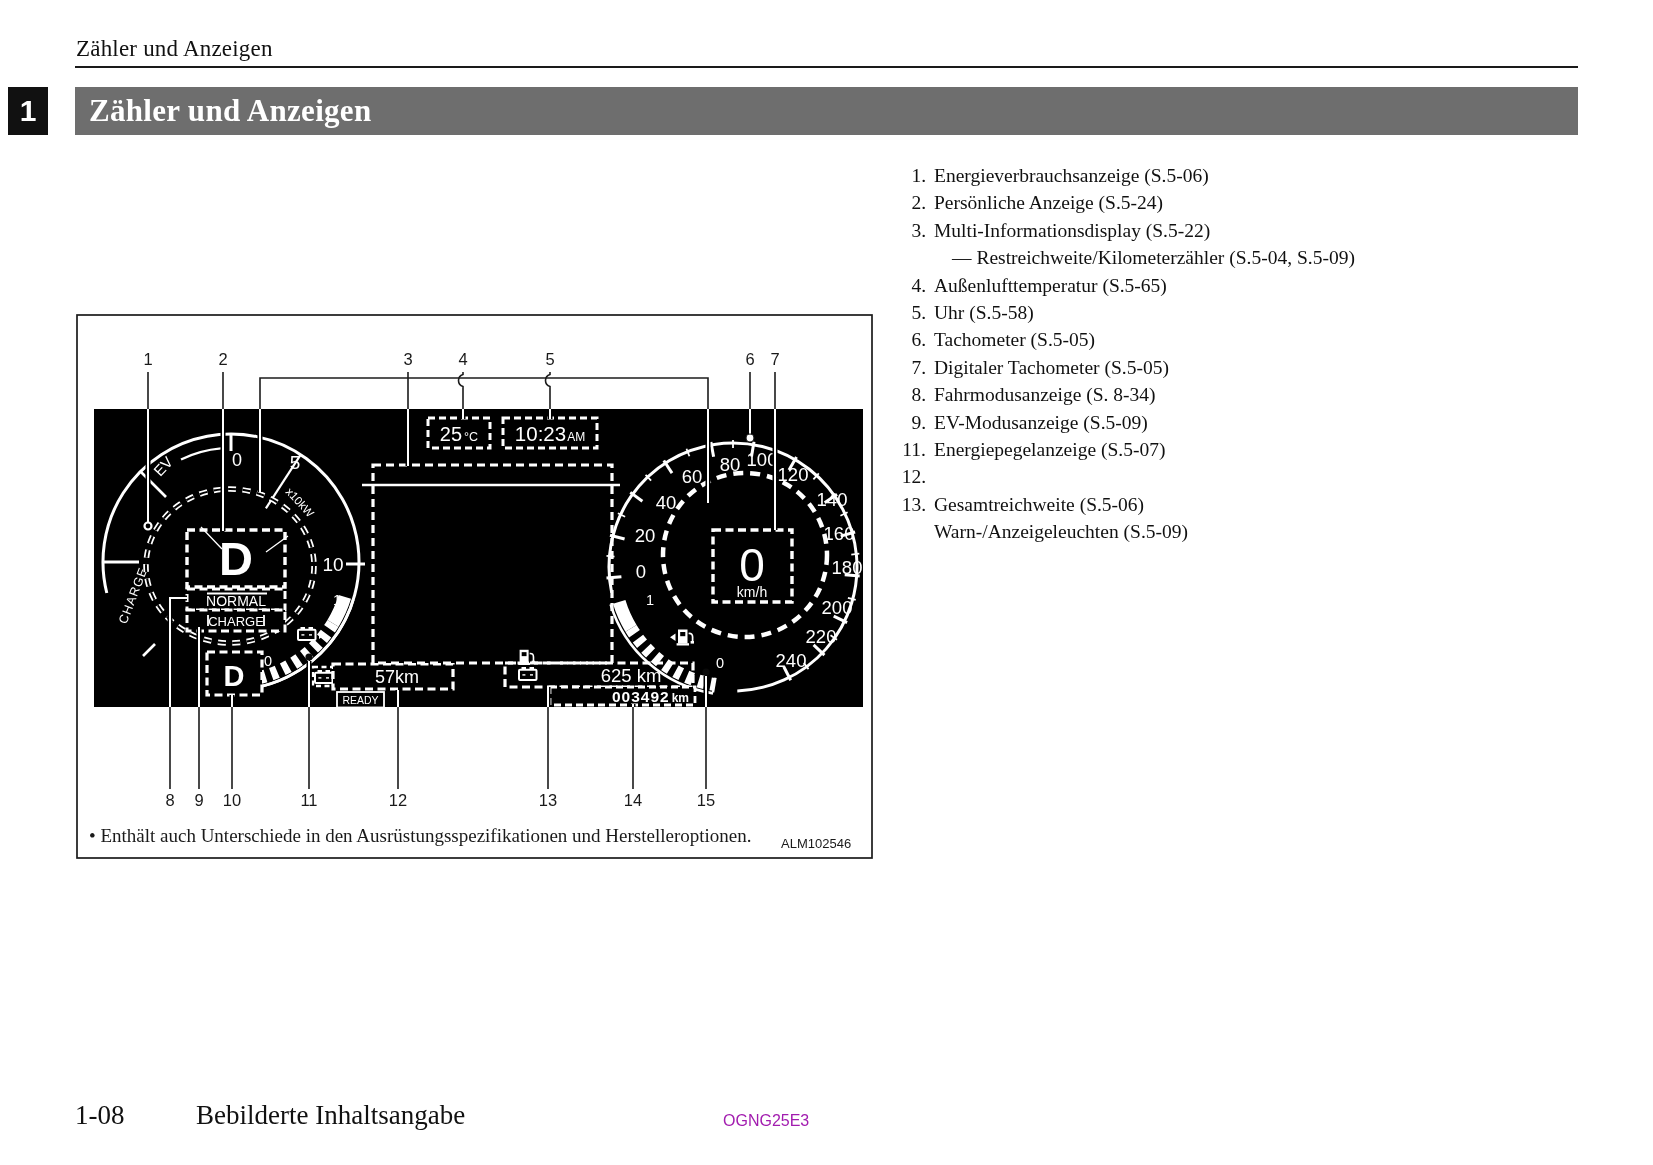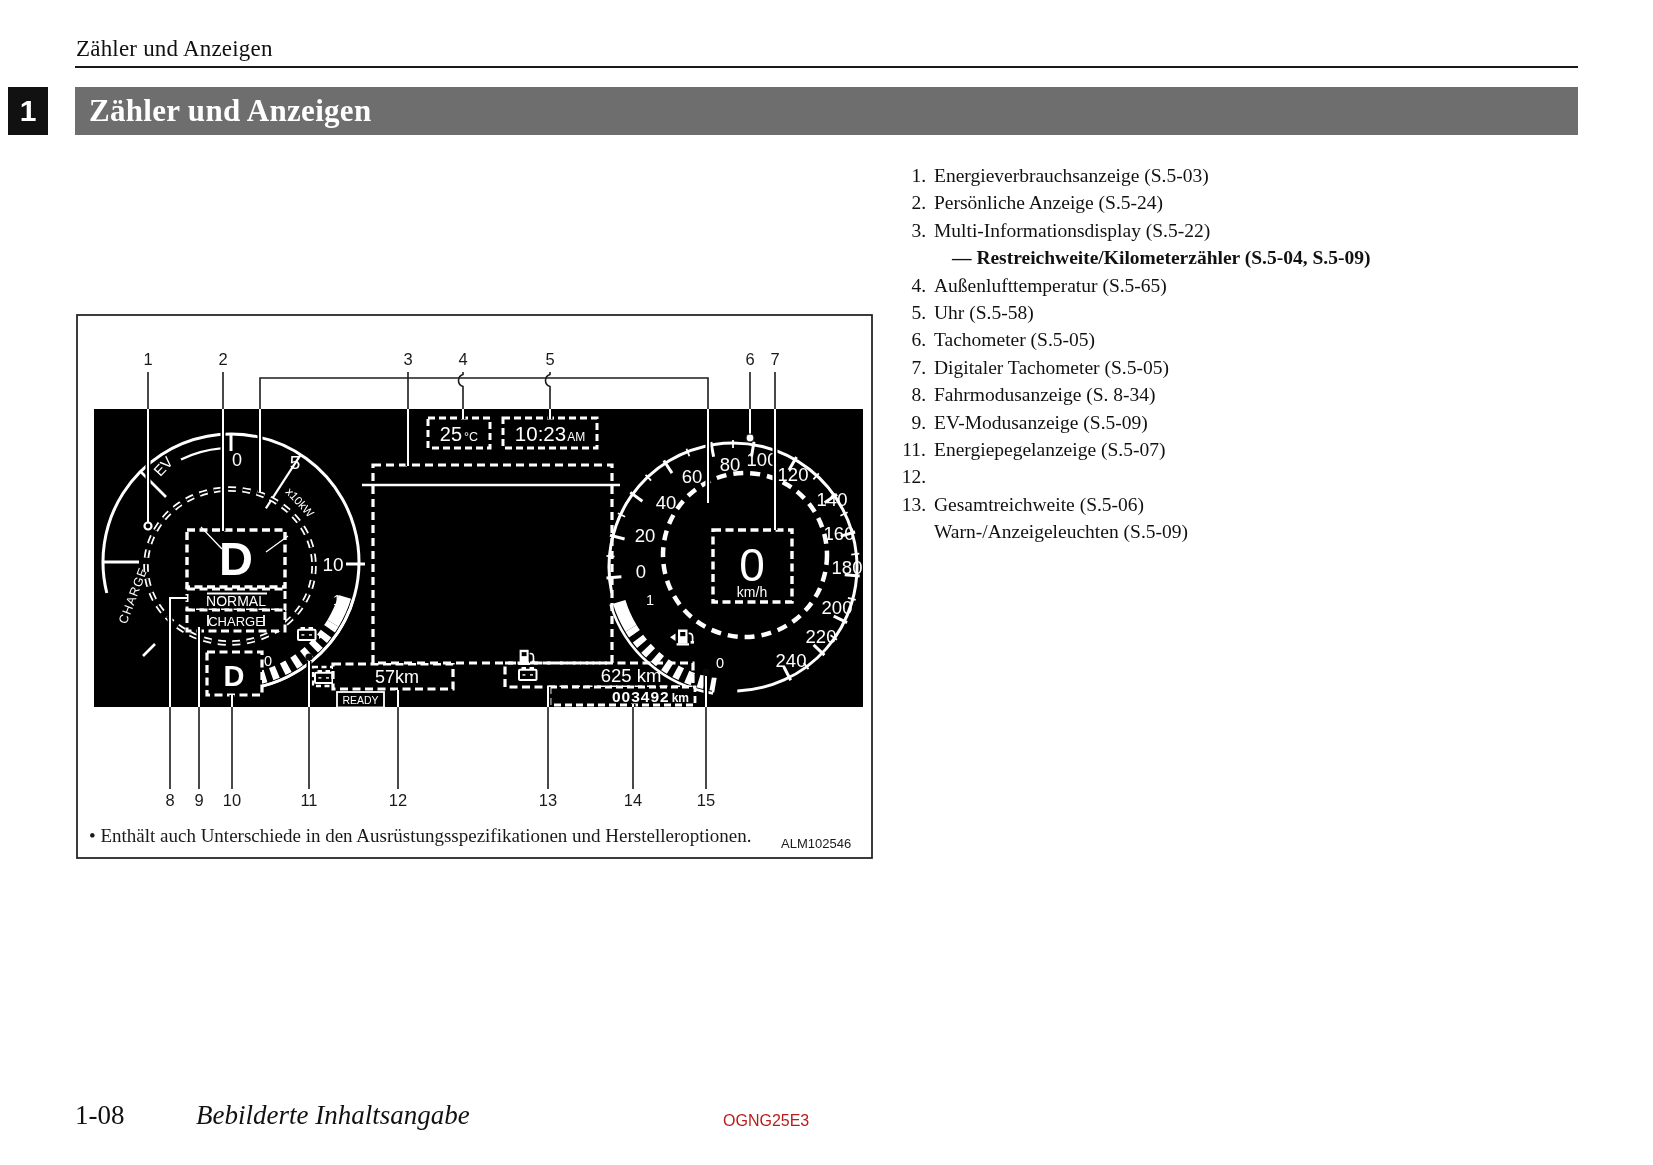--- a/index.html
+++ b/index.html
@@ -10,44 +10,44 @@
   .chapter-tab{position:absolute;left:8px;top:87px;width:40px;height:48px;background:#111;
         color:#fff;font-family:"Liberation Sans",sans-serif;font-weight:bold;font-size:30px;
         display:flex;align-items:center;justify-content:center;}
   .banner{position:absolute;left:75px;top:87px;width:1503px;height:48px;background:#6e6e6e;
         color:#fff;font-weight:bold;font-size:31px;line-height:48px;padding-left:14px;
         box-sizing:border-box;letter-spacing:.3px;}
   .legend{position:absolute;left:886px;top:162px;font-size:19.5px;line-height:27.4px;}
   .legend-row{display:flex;}
   .legend-num{width:40px;text-align:right;flex:0 0 40px;}
   .legend-text{padding-left:8px;white-space:nowrap;}
-  .legend-row.indent .legend-text{padding-left:26px;font-weight:bold;}
+  .legend-row.indent .legend-text{padding-left:26px;}
   .figure{position:absolute;left:75px;top:313px;width:800px;height:548px;}
   svg text{font-family:"Liberation Sans",sans-serif;fill:#fff;}
   svg text.dark{fill:#1a1a1a;}
   svg text.serif{font-family:"Liberation Serif",serif;}
   .footer-page{position:absolute;left:75px;top:1100px;font-size:27px;}
-  .footer-section{position:absolute;left:196px;top:1100px;font-size:27px;font-style:italic;}
+  .footer-section{position:absolute;left:196px;top:1100px;font-size:27px;}
   .footer-code{position:absolute;left:723px;top:1112px;font-family:"Liberation Sans",sans-serif;
-        font-size:16px;color:#b91c1c;}
+        font-size:16px;color:#a21caf;}
 </style>
 </head>
 <body>
 
 <div class="page">
 
   <div class="eyebrow">Zähler und Anzeigen</div>
   <div class="rule"></div>
   <div class="chapter-tab">1</div>
   <div class="banner">Zähler und Anzeigen</div>
 
   <div class="legend">
     <div class="legend-row">
         <span class="legend-num">1.</span>
-        <span class="legend-text">Energieverbrauchsanzeige (S.5-03)</span>
+        <span class="legend-text">Energieverbrauchsanzeige (S.5-06)</span>
       </div>
     <div class="legend-row">
         <span class="legend-num">2.</span>
         <span class="legend-text">Persönliche Anzeige (S.5-24)</span>
       </div>
     <div class="legend-row">
         <span class="legend-num">3.</span>
         <span class="legend-text">Multi-Informationsdisplay (S.5-22)</span>
       </div>
     <div class="legend-row indent">

